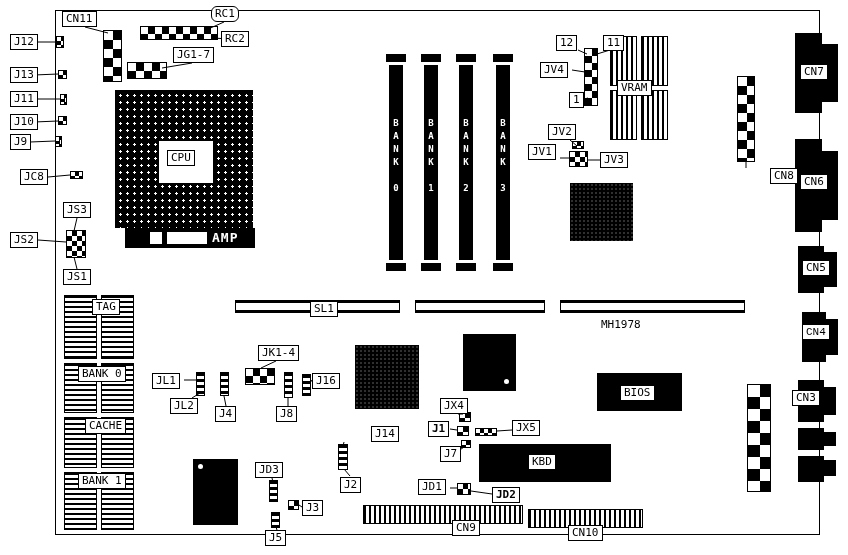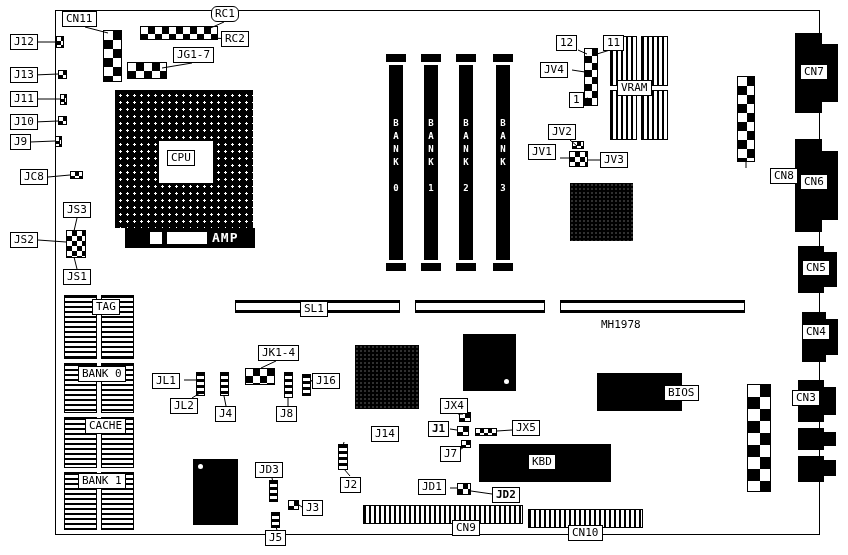--- a/index.html
+++ b/index.html
@@ -182,21 +182,21 @@
     <div class="callout" style="left: 10px; top: 232px;">JS2</div>
     <div class="callout" style="left: 63px; top: 269px;">JS1</div>
     <div class="callout" style="left: 211px; top: 6px; border-radius: 6px;">RC1</div>
     <div class="callout" style="left: 221px; top: 31px;">RC2</div>
     <div class="callout" style="left: 173px; top: 47px;">JG1-7</div>
     <div class="callout" style="left: 167px; top: 150px;">CPU</div>
     <div class="callout" style="left: 92px; top: 299px;">TAG</div>
     <div class="callout" style="left: 78px; top: 366px;">BANK 0</div>
     <div class="callout" style="left: 85px; top: 418px;">CACHE</div>
     <div class="callout" style="left: 78px; top: 473px;">BANK 1</div>
-    <div class="callout" style="left: 300px; top: 301px;">SL1</div>
+    <div class="callout" style="left: 310px; top: 301px;">SL1</div>
     <div class="callout" style="left: 152px; top: 373px;">JL1</div>
     <div class="callout" style="left: 170px; top: 398px;">JL2</div>
     <div class="callout" style="left: 215px; top: 406px;">J4</div>
     <div class="callout" style="left: 258px; top: 345px;">JK1-4</div>
     <div class="callout" style="left: 276px; top: 406px;">J8</div>
     <div class="callout" style="left: 312px; top: 373px;">J16</div>
     <div class="callout" style="left: 330px; top: 426px; margin-left: 41px;">J14</div>
     <div class="callout" style="left: 340px; top: 477px;">J2</div>
     <div class="callout" style="left: 255px; top: 462px;">JD3</div>
     <div class="callout" style="left: 302px; top: 500px;">J3</div>
@@ -206,23 +206,23 @@
     <div class="callout" style="left: 540px; top: 62px;">JV4</div>
     <div class="callout" style="left: 569px; top: 92px;">1</div>
     <div class="callout" style="left: 617px; top: 80px;">VRAM</div>
     <div class="callout" style="left: 548px; top: 124px;">JV2</div>
     <div class="callout" style="left: 528px; top: 136px; margin-top: 8px;">JV1</div>
     <div class="callout" style="left: 600px; top: 152px;">JV3</div>
     <div class="callout" style="left: 730px; top: 168px; margin-left: 40px;">CN8</div>
     <div class="callout" style="left: 800px; top: 64px;">CN7</div>
     <div class="callout" style="left: 800px; top: 174px;">CN6</div>
     <div class="callout" style="left: 802px; top: 260px;">CN5</div>
-    <div class="callout" style="left: 802px; top: 324px;">CN4</div>
+    <div class="callout" style="left: 802px; top: 324px; font-family: Liberation Mono, monospace;">CN4</div>
     <div class="callout" style="left: 792px; top: 390px;">CN3</div>
-    <div class="callout" style="left: 620px; top: 385px; margin-left: 44px;">BIOS</div>
+    <div class="callout" style="left: 620px; top: 385px;">BIOS</div>
     <div class="callout" style="left: 528px; top: 454px;">KBD</div>
     <div class="callout" style="left: 440px; top: 398px;">JX4</div>
     <div class="callout" style="left: 428px; top: 421px; font-weight: bold;">J1</div>
     <div class="callout" style="left: 512px; top: 420px;">JX5</div>
     <div class="callout" style="left: 440px; top: 446px;">J7</div>
     <div class="callout" style="left: 418px; top: 479px;">JD1</div>
     <div class="callout" style="left: 492px; top: 487px; font-weight: bold;">JD2</div>
     <div class="callout" style="left: 452px; top: 520px;">CN9</div>
     <div class="callout" style="left: 568px; top: 525px;">CN10</div>
     <div class="simm-cap" style="left: 386px; top: 54px; width: 20px; height: 8px;"></div>

